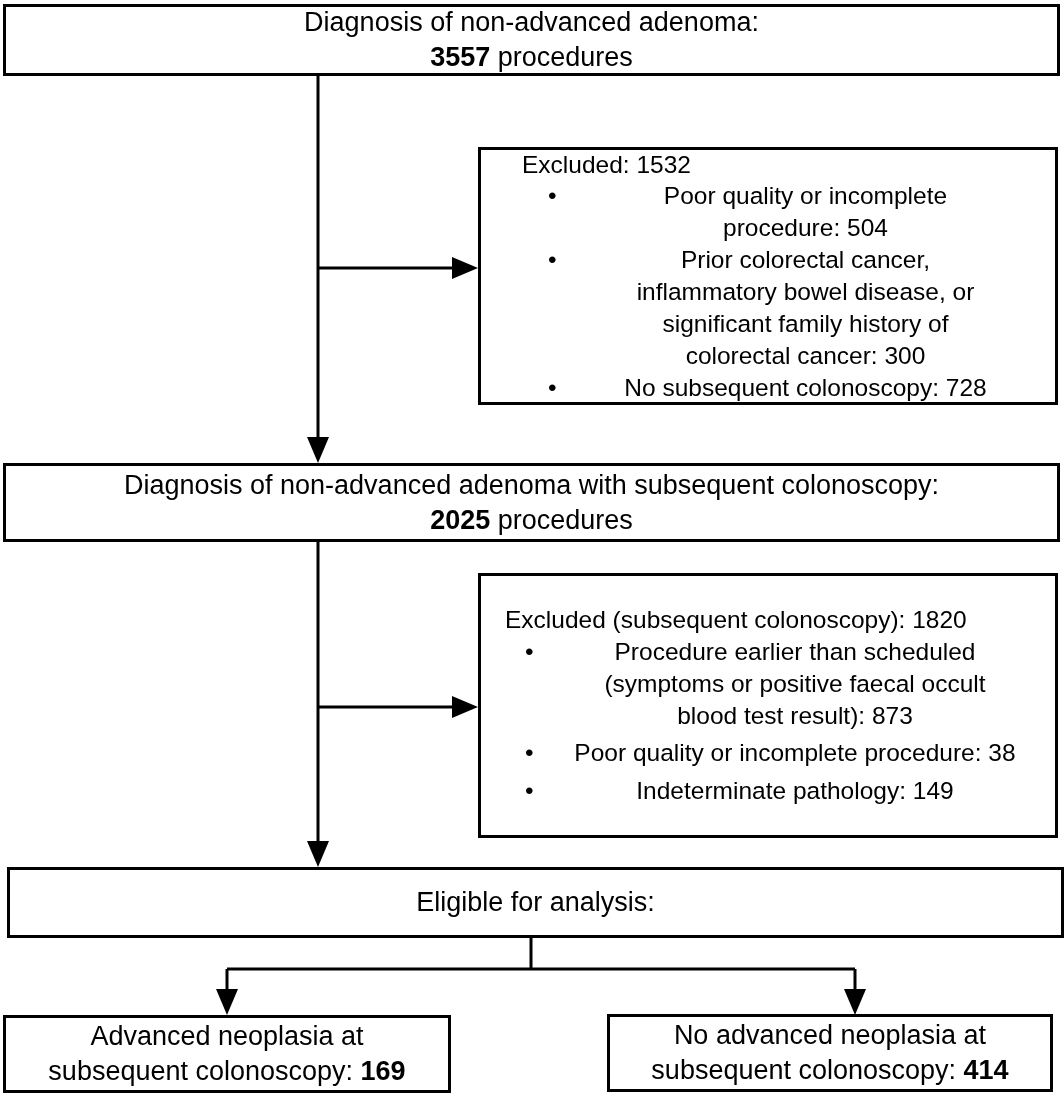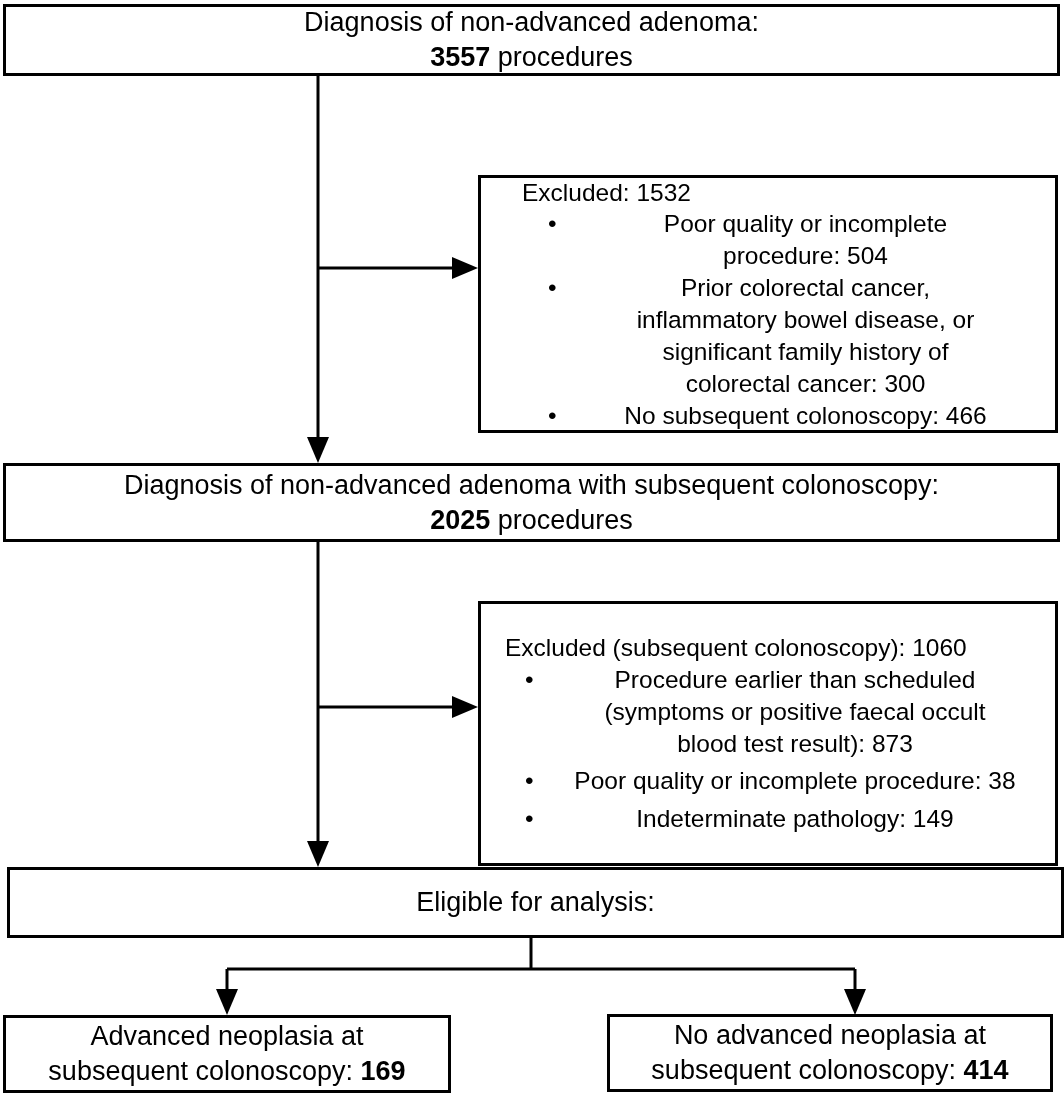--- a/index.html
+++ b/index.html
@@ -40,21 +40,20 @@
     font-weight: bold;
   }
   
   .excl-box {
     position: absolute;
     box-sizing: border-box;
     border: 3px solid #000000;
     background: #ffffff;
     display: flex;
     align-items: center;
-    margin-top: 28px;
   }
   .excl-inner {
     width: 100%;
     font-size: 24.5px;
     line-height: 1.30;
   }
   .excl-head {
     display: block;
     white-space: pre;
   }
@@ -143,36 +142,36 @@
           </li>
         <li>
             <span class="bullet">•</span>
             <span class="li-text">Prior colorectal cancer,
 inflammatory bowel disease, or
 significant family history of
 colorectal cancer: 300</span>
           </li>
         <li>
             <span class="bullet">•</span>
-            <span class="li-text">No subsequent colonoscopy: 466</span>
+            <span class="li-text">No subsequent colonoscopy: 728</span>
           </li>
       </ul>
     </div>
   </div>
 
   <div class="box" style="left:3px; top:463px; width:1057px; height:79px;">
     <div class="box-inner main-text">
       <div>Diagnosis of non-advanced adenoma with subsequent colonoscopy:</div>
       <div><span class="bold">2025</span><span> procedures</span></div>
     </div>
   </div>
 
   <div class="excl-box" style="left:478px; top:573px; width:580px; height:265px;">
     <div class="excl-inner" style="padding-left:24px; padding-right:10px;">
-      <span class="excl-head">Excluded (subsequent colonoscopy): 1060</span>
+      <span class="excl-head">Excluded (subsequent colonoscopy): 1820</span>
       <ul class="excl-list" style="margin-left:20px;">
         <li>
             <span class="bullet">•</span>
             <span class="li-text">Procedure earlier than scheduled
 (symptoms or positive faecal occult
 blood test result): 873</span>
           </li>
         <li style="margin-top:6px;">
             <span class="bullet">•</span>
             <span class="li-text">Poor quality or incomplete procedure: 38</span>

